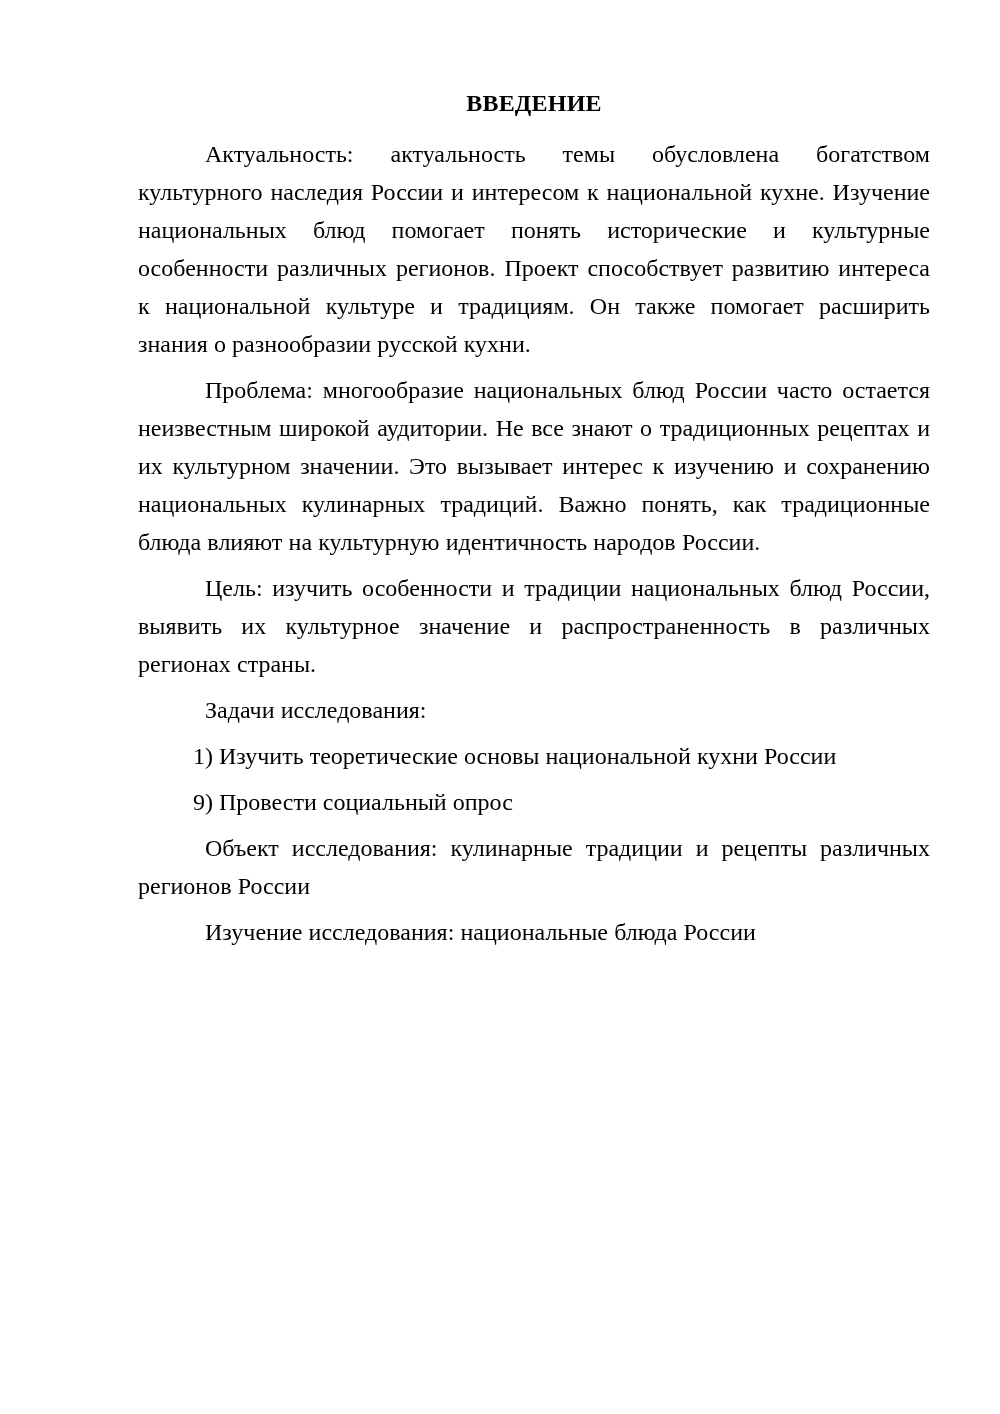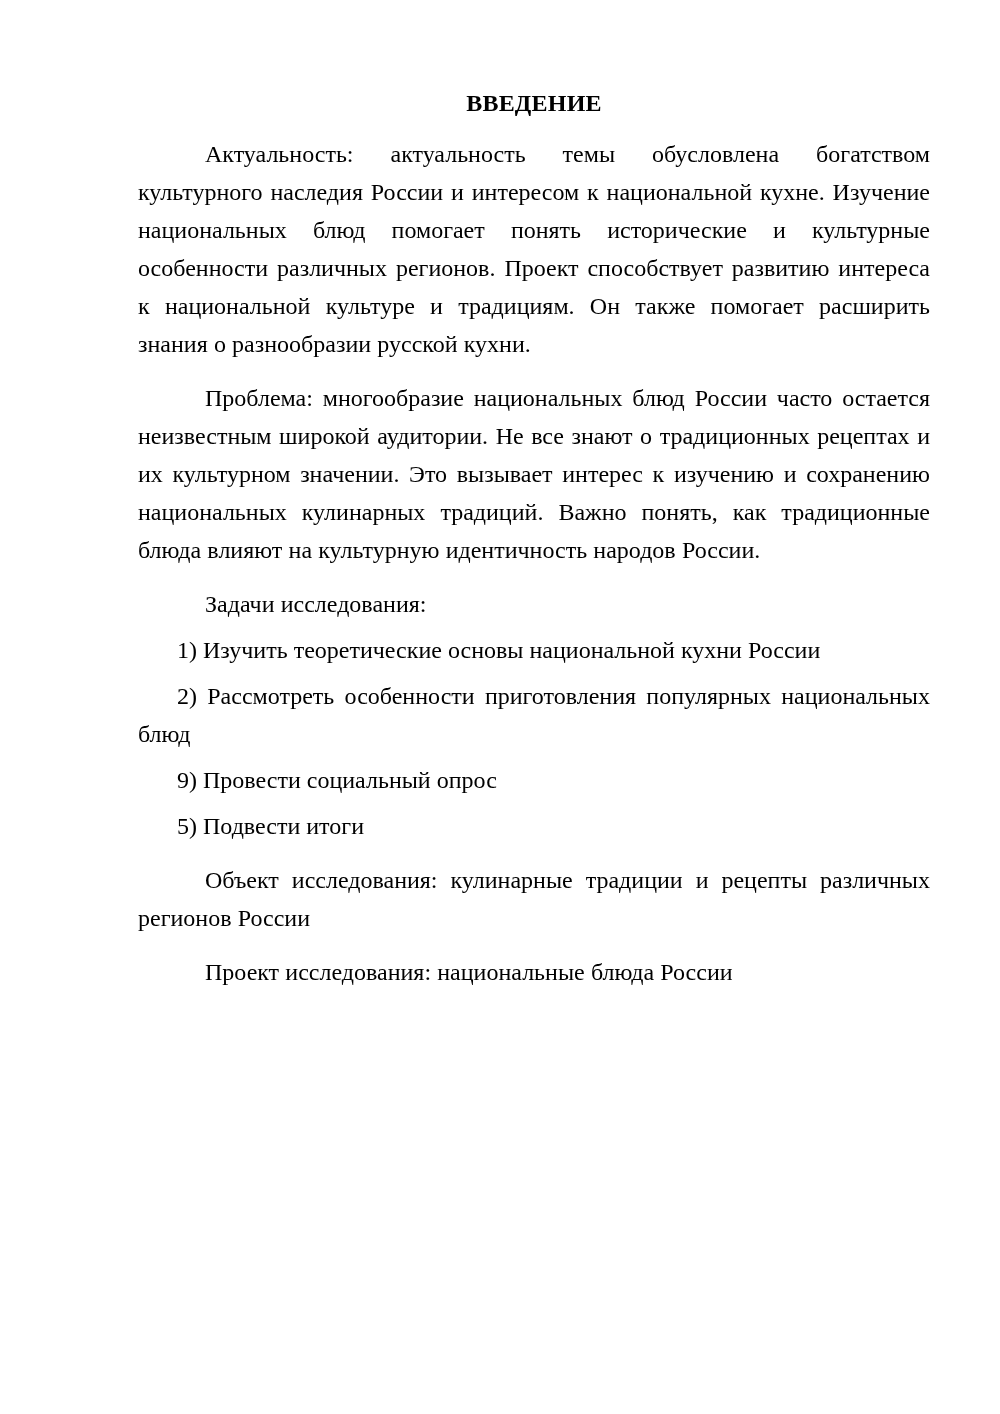--- a/index.html
+++ b/index.html
@@ -35,32 +35,32 @@
     line-height: 30px;
     margin: 0 0 17px 0;
   }
 
   .para {
     font-size: 24px;
     line-height: 38px;
     text-align: justify;
     text-align-last: left;
     text-indent: 67px;
-    margin: 16px 0 8px 0;
+    margin: 0 0 8px 0;
     hyphens: none;
     word-spacing: 0.2px;
   }
 
   .list-item {
     font-size: 24px;
     line-height: 38px;
     text-align: justify;
     text-align-last: left;
     text-indent: 39px;
-    margin: 0 0 8px 0;
+    margin: 0 0 8px 16px;
   }
 
   .list-item.short {
     text-align: left;
   }
 
   .para.short {
     text-align: center;
   }
 
@@ -82,34 +82,33 @@
 <div class="page">
 
   <div class="content">
 
     <h1 class="doc-title">ВВЕДЕНИЕ</h1>
 
     <p class="para">Актуальность: актуальность темы обусловлена богатством культурного наследия России и интересом к национальной кухне. Изучение национальных блюд помогает понять исторические и культурные особенности различных регионов. Проект способствует развитию интереса к национальной культуре и традициям. Он также помогает расширить знания о разнообразии русской кухни.</p>
 
     <p class="para">Проблема: многообразие национальных блюд России часто остается неизвестным широкой аудитории. Не все знают о традиционных рецептах и их культурном значении. Это вызывает интерес к изучению и сохранению национальных кулинарных традиций. Важно понять, как традиционные блюда влияют на культурную идентичность народов России.</p>
 
+    <p class="para">Цель: изучить особенности и традиции национальных блюд России, выявить их культурное значение и распространенность в различных регионах страны.</p>
 
     <p class="para short">Задачи исследования:</p>
 
     <p class="list-item short">1) Изучить теоретические основы национальной кухни России</p>
 
-    <p class="list-item">2) Рассмотреть особенности приготовления популярных национальных блюд</p>
 
 
     <p class="list-item short">9) Провести социальный опрос</p>
 
-    <p class="list-item short">5) Подвести итоги</p>
 
     <p class="para">Объект исследования: кулинарные традиции и рецепты различных регионов России</p>
 
-    <p class="para short">Проект исследования: национальные блюда России</p>
+    <p class="para short">Изучение исследования: национальные блюда России</p>
 
 
   </div>
 
   <div class="page-number">3</div>
 
 </div>
 
 </body></html>

